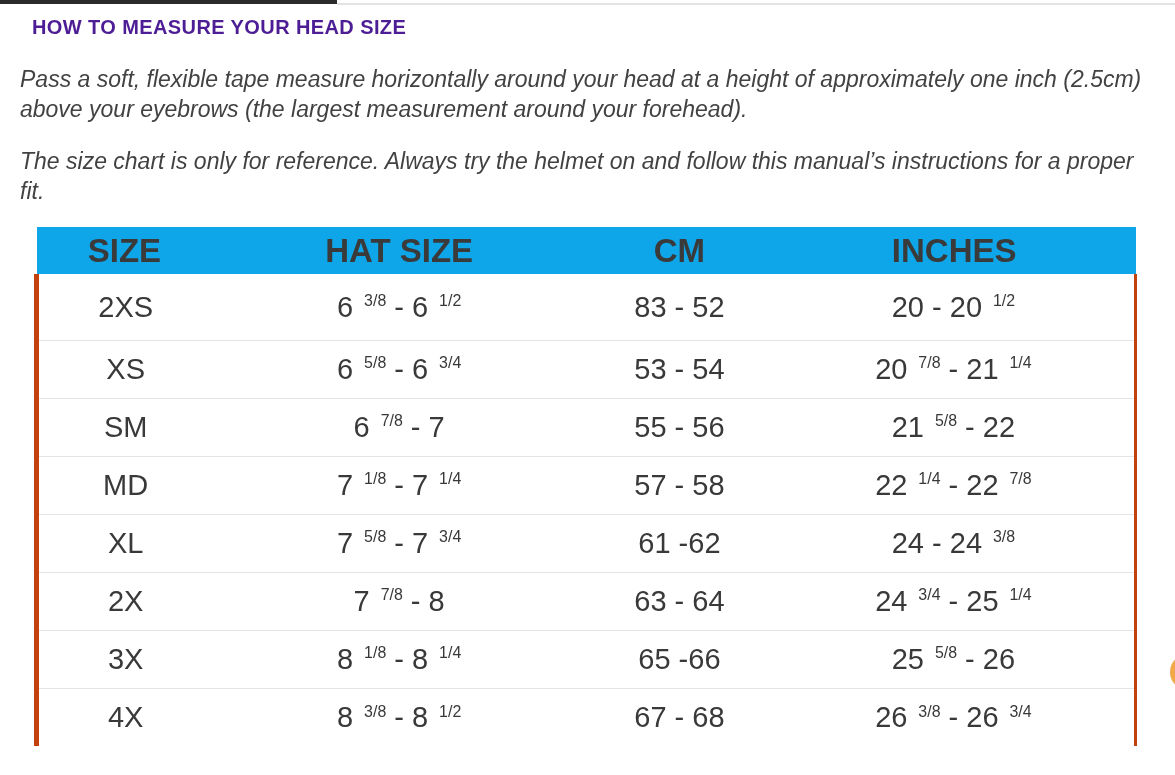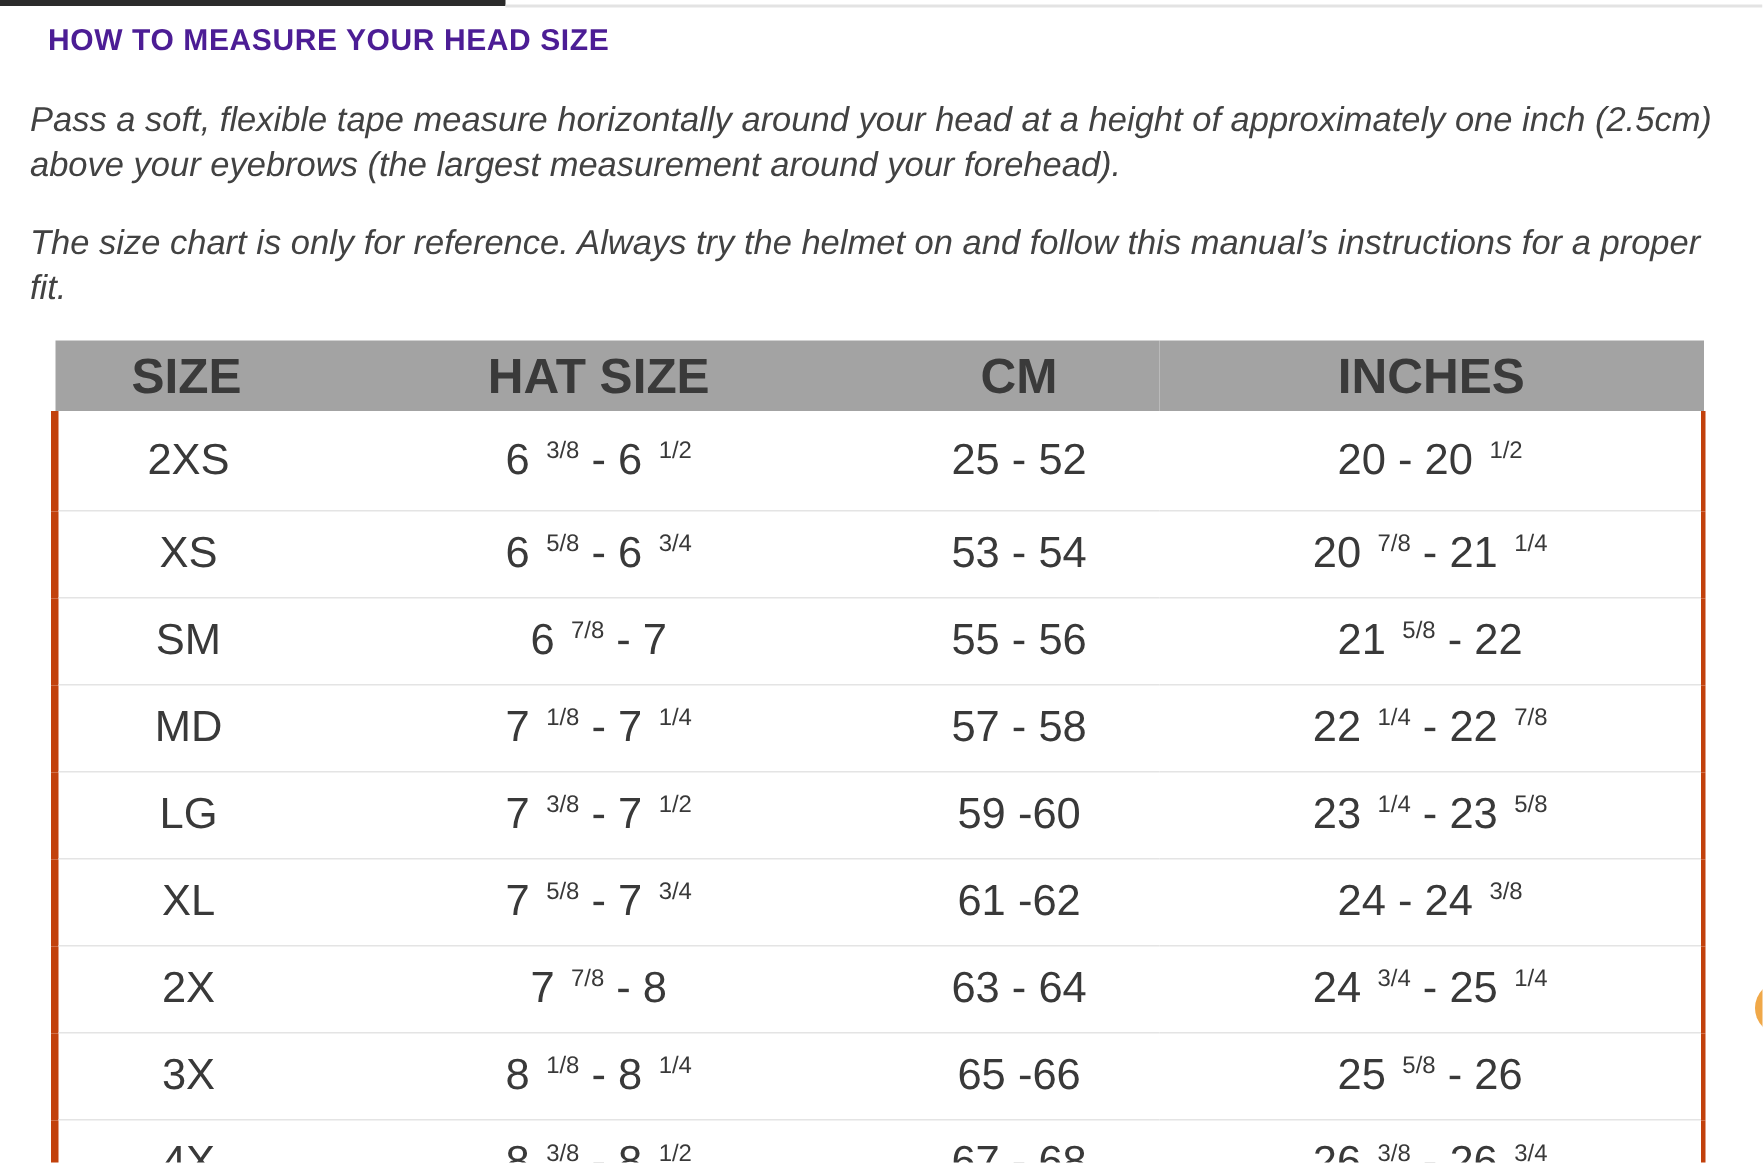--- a/index.html
+++ b/index.html
@@ -35,21 +35,21 @@
     width: 1103px;
     border-collapse: collapse;
     table-layout: fixed;
     text-align: center;
     color: #393939;
   }
   table.size-chart th:nth-child(1), table.size-chart td:nth-child(1) { width: 16%; }
   table.size-chart th:nth-child(2), table.size-chart td:nth-child(2) { width: 34%; }
   table.size-chart th:nth-child(3), table.size-chart td:nth-child(3) { width: 17%; }
   table.size-chart th:nth-child(4), table.size-chart td:nth-child(4) { width: 33%; }
-  table.size-chart thead tr { height: 47px; background: #a3a3a3; margin-top: 17px; }
+  table.size-chart thead tr { height: 47px; background: #0ea5e9; margin-top: 17px; }
   table.size-chart th {
     font-size: 33px; font-weight: bold; color: #3a3a3a;
     padding: 0;
   }
   table.size-chart tbody tr { height: 58px; }
   table.size-chart tbody tr:first-child { height: 66px; }
   table.size-chart td {
     font-size: 29px; padding: 0;
     border-top: 1px solid #e4e4e4;
     white-space: pre;
@@ -88,46 +88,40 @@
         <th>SIZE</th>
         <th>HAT SIZE</th>
         <th>CM</th>
         <th>INCHES</th>
       </tr>
   </thead>
   <tbody id="chart-body">
       <tr>
         <td>2XS</td>
         <td>6 <sup>3/8</sup> - 6 <sup>1/2</sup></td>
-        <td>25 - 52</td>
+        <td>83 - 52</td>
         <td>20 - 20 <sup>1/2</sup></td>
       </tr>
       <tr>
         <td>XS</td>
         <td>6 <sup>5/8</sup> - 6 <sup>3/4</sup></td>
         <td>53 - 54</td>
         <td>20 <sup>7/8</sup> - 21 <sup>1/4</sup></td>
       </tr>
       <tr>
         <td>SM</td>
         <td>6 <sup>7/8</sup> - 7</td>
         <td>55 - 56</td>
         <td>21 <sup>5/8</sup> - 22</td>
       </tr>
       <tr>
         <td>MD</td>
         <td>7 <sup>1/8</sup> - 7 <sup>1/4</sup></td>
         <td>57 - 58</td>
         <td>22 <sup>1/4</sup> - 22 <sup>7/8</sup></td>
-      </tr>
-      <tr>
-        <td>LG</td>
-        <td>7 <sup>3/8</sup> - 7 <sup>1/2</sup></td>
-        <td>59 -60</td>
-        <td>23 <sup>1/4</sup> - 23 <sup>5/8</sup></td>
       </tr>
       <tr>
         <td>XL</td>
         <td>7 <sup>5/8</sup> - 7 <sup>3/4</sup></td>
         <td>61 -62</td>
         <td>24 - 24 <sup>3/8</sup></td>
       </tr>
       <tr>
         <td>2X</td>
         <td>7 <sup>7/8</sup> - 8</td>

